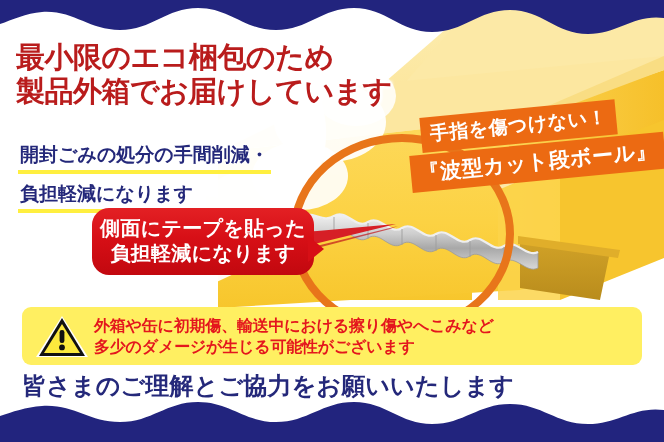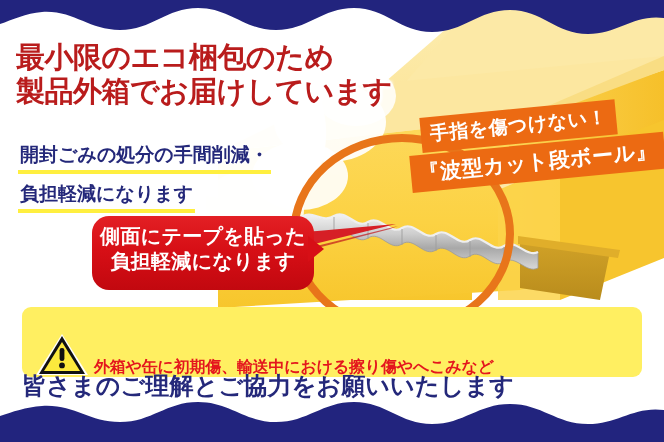--- a/index.html
+++ b/index.html
@@ -79,25 +79,25 @@
   #tag-wavecut{
     left:411px;top:156px;
     font-size:21px;
     padding:4px 8px 5px 8px;
     transform:rotate(-5.5deg);
     letter-spacing:0.5px;
   }
 
   
   #callout-red{
-    position:absolute;left:92px;top:216px;z-index:5;
+    position:absolute;left:92px;top:208px;z-index:5;
     width:222px;
     background:linear-gradient(180deg,#e32024 0%,#d70f16 45%,#c2080f 100%);
     border-radius:17px;
-    padding:8px 6px 16px 6px;
+    padding:8px 6px 9px 6px;
     box-sizing:border-box;
     text-align:center;
   }
   .callout-line{
     color:#ffffff;
     font-size:20px;
     line-height:25px;
     font-weight:700;
     white-space:nowrap;
     letter-spacing:0.3px;
@@ -106,25 +106,25 @@
     position:absolute;left:308px;top:236px;z-index:5;
     width:0;height:0;
     border-top:13px solid transparent;
     border-bottom:13px solid transparent;
     border-left:16px solid #d70f16;
   }
 
   
   #warning-panel{
     position:absolute;left:22px;top:307px;z-index:5;
-    width:620px;height:70px;
+    width:620px;height:58px;
     background:#ffef61;
     border-radius:9px;
     box-sizing:border-box;
-    display:flex;align-items:flex-end;
+    display:flex;align-items:center;
     padding:0 10px 0 12px;
   }
   #warning-icon{width:56px;height:46px;flex:0 0 56px;}
   #warning-icon svg{display:block;width:56px;height:46px;}
   #warning-text{margin-left:4px;}
   .warn-line{
     color:#e4161d;
     font-size:16px;
     line-height:21px;
     font-weight:700;
@@ -305,20 +305,21 @@
       <svg viewBox="0 0 56 46" xmlns="http://www.w3.org/2000/svg">
         <polygon points="28,3 54,44 2,44" fill="#ffffff"></polygon>
         <polygon points="28,5 51,43 5,43" fill="#111111"></polygon>
         <polygon points="28,11 46,40 10,40" fill="#fce93d"></polygon>
         <rect x="25.6" y="17" width="4.8" height="13" rx="2.2" fill="#111111"></rect>
         <circle cx="28" cy="34.4" r="2.9" fill="#111111"></circle>
       </svg>
     </div>
     <div id="warning-text">
       <div class="warn-line">外箱や缶に初期傷、輸送中における擦り傷やへこみなど</div>
+      <div class="warn-line">多少のダメージが生じる可能性がございます</div>
     </div>
   </div>
 
   <div id="closing">
     <span id="closing-text">皆さまのご理解とご協力をお願いいたします</span>
   </div>
 
 </div>
 
 </body></html>

